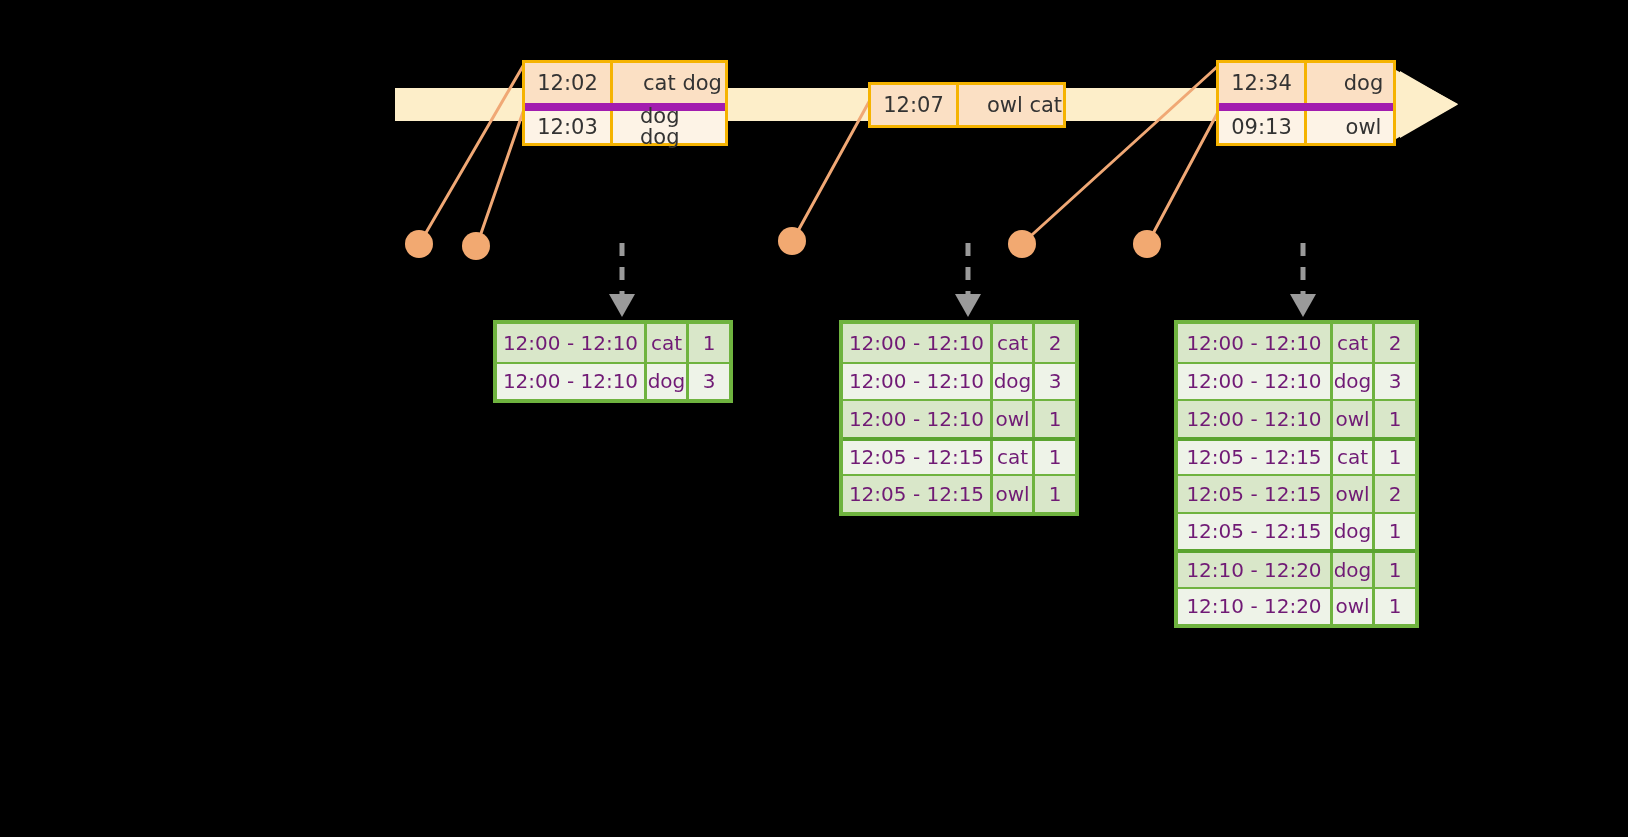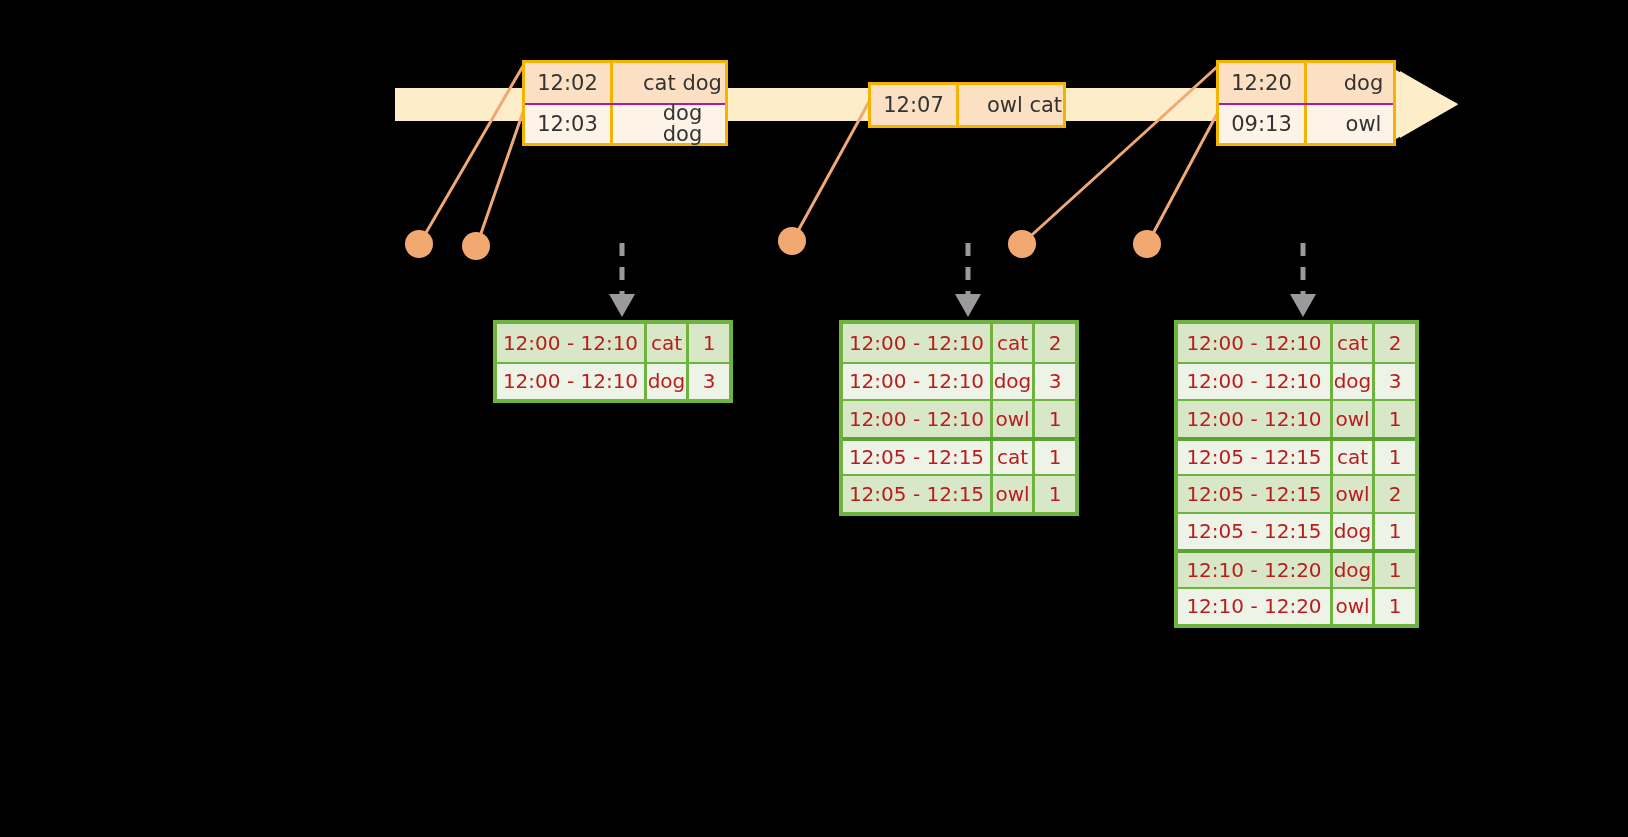--- a/index.html
+++ b/index.html
@@ -19,21 +19,21 @@
     border:3px solid #f5b301;
     box-sizing:border-box;
     background:#86efac;
     z-index:5;
   }
   .evt-row{
     display:flex;
     height:40px;
     box-sizing:border-box;
   }
-  .evt-row + .evt-row{border-top:2px solid #a21caf;text-align:center;}
+  .evt-row + .evt-row{border-top:8px solid #a21caf;}
   .evt-row.shade .evt-time,.evt-row.shade .evt-words{background:#fbe0c4;}
   .evt-time,.evt-words{
     display:flex;align-items:center;justify-content:center;
     color:#333;font-size:21px;line-height:1;
     box-sizing:border-box;
     background:#fdf3e6;
   }
   .evt-time{width:88px;border-right:3px solid #f5b301;}
   .evt-words{flex:1;padding-left:27px;}
 
@@ -43,21 +43,21 @@
     border:4px solid #6fb33f;
     box-sizing:border-box;
     background:#6fb33f;
     z-index:4;
   }
   .trow{display:flex;height:37.5px;box-sizing:border-box;}
   .trow + .trow{border-top:2px solid #6fb33f;}
   .trow.grp{border-top:4px solid #5aa32f;}
   .tcell{
     display:flex;align-items:center;justify-content:center;
-    font-size:20px;color:#b91c1c;line-height:1;
+    font-size:20px;color:#701a75;line-height:1;
     box-sizing:border-box;
     background:#eef3e8;
   }
   .trow.alt .tcell{background:#d9e7c9;}
   .c-win{width:150px;border-right:3px solid #6fb33f;}
   .c-key{width:42px;border-right:3px solid #6fb33f;}
   .c-cnt{width:40px;}
   .tbl.wide .c-win{width:155px;}
 </style>
 </head>
@@ -115,21 +115,21 @@
 
   <div class="evt-box" style="left:868px;top:82px;width:198px;">
     <div class="evt-row shade">
       <div class="evt-time">12:07</div>
       <div class="evt-words">owl cat</div>
     </div>
   </div>
 
   <div class="evt-box" style="left:1216px;top:60px;width:180px;">
     <div class="evt-row shade">
-      <div class="evt-time">12:20</div>
+      <div class="evt-time">12:34</div>
       <div class="evt-words">dog</div>
     </div>
     <div class="evt-row">
       <div class="evt-time">09:13</div>
       <div class="evt-words">owl</div>
     </div>
   </div>
 
   <div class="tbl" id="tbl0" style="left:493px;top:320px;">
       <div class="trow alt">

